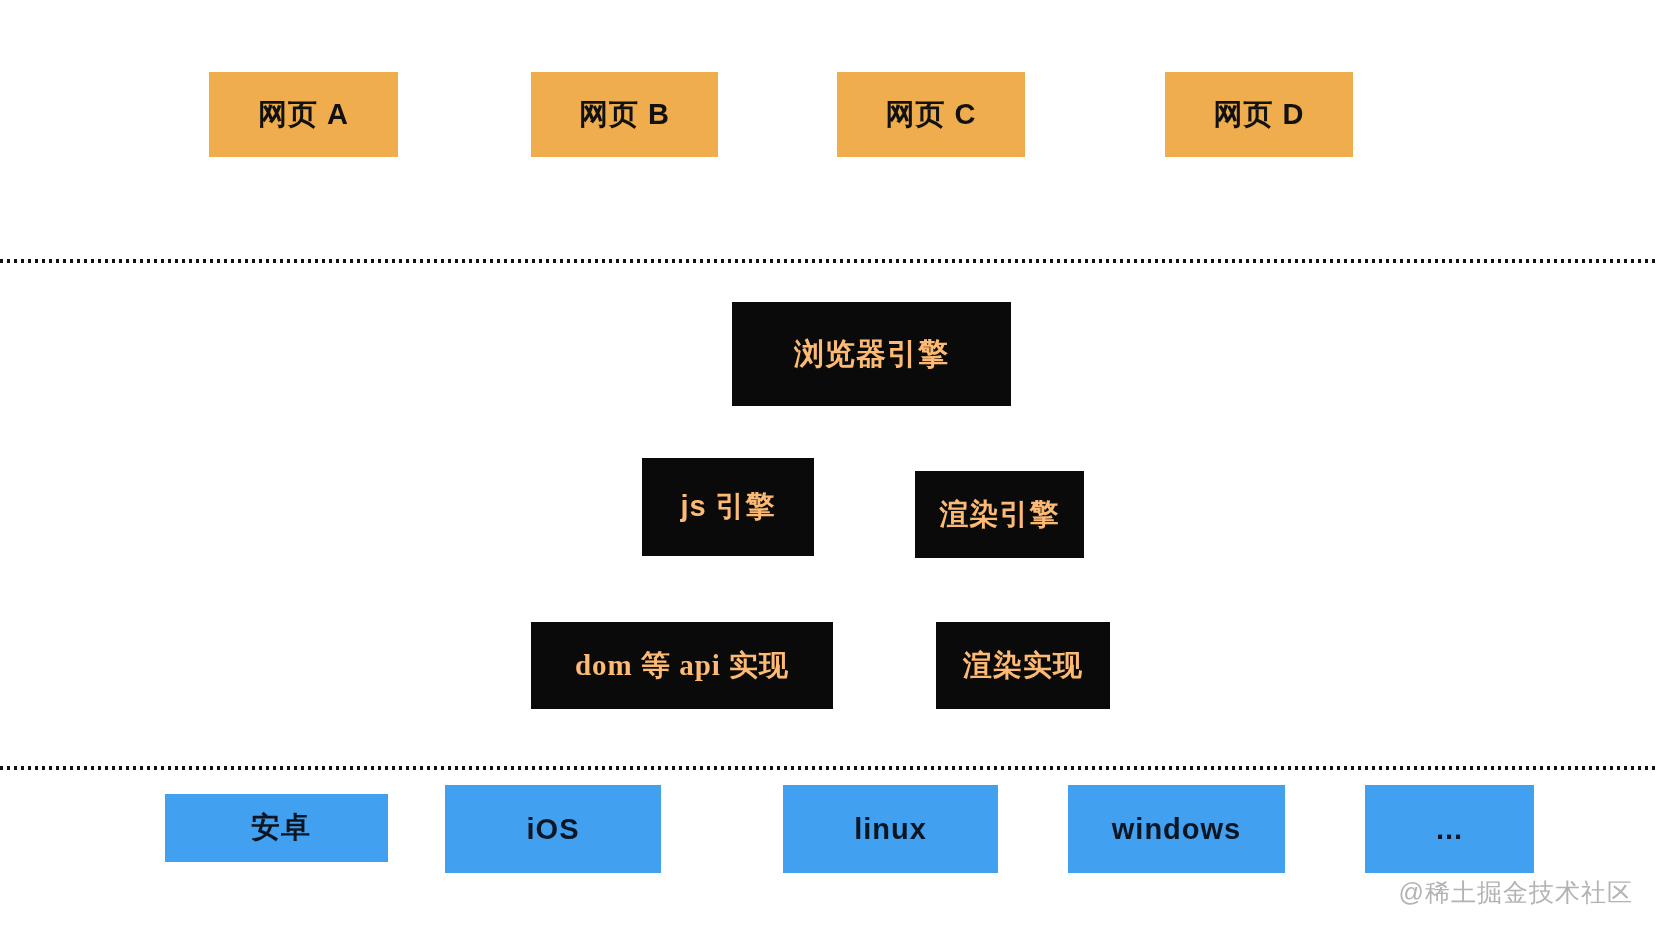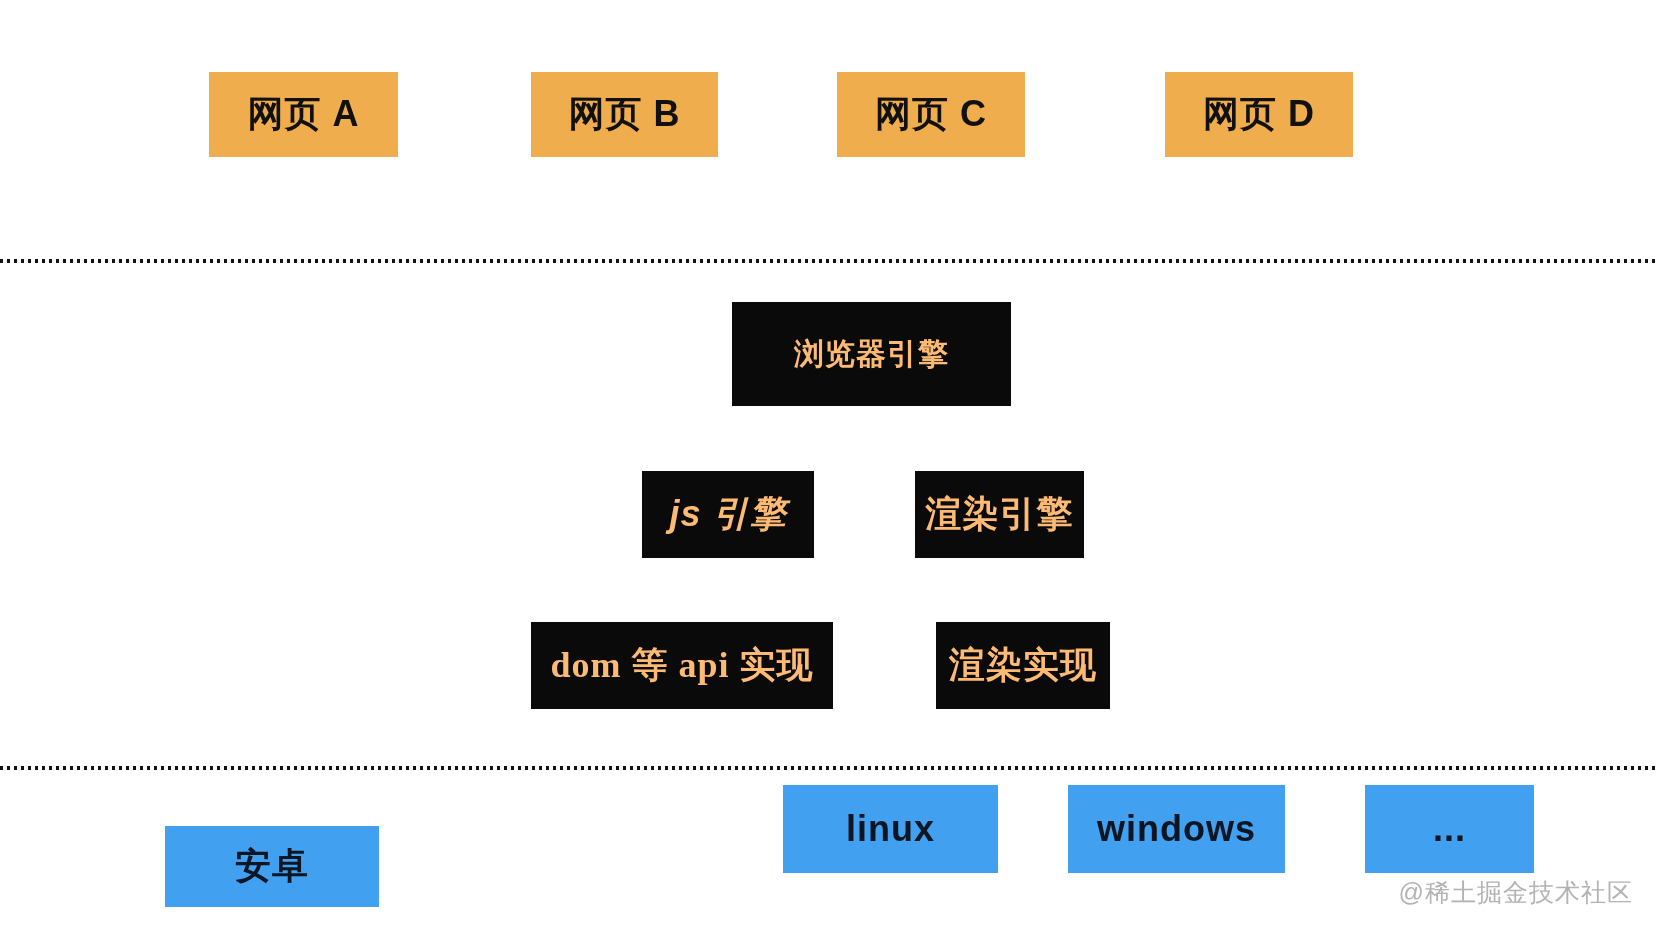--- a/index.html
+++ b/index.html
@@ -14,21 +14,21 @@
     background: #ffffff;
     overflow: hidden;
     font-family: "Liberation Sans", "DejaVu Sans", sans-serif;
   }
   .box {
     position: absolute;
     display: flex;
     align-items: center;
     justify-content: center;
     font-weight: bold;
-    font-size: 36px;
+    font-size: 29px;
     letter-spacing: 1px;
     white-space: nowrap;
   }
   .box.orange {
     background: var(--webpage-box, #efad4d);
     color: #111111;
   }
   .box.black {
     background: var(--engine-box, #0a0a0a);
     color: #fdba74;
@@ -53,27 +53,27 @@
   
   .b-web-a { left: 209px;  top: 72px; width: 189px; height: 85px; }
   .b-web-b { left: 531px;  top: 72px; width: 187px; height: 85px; }
   .b-web-c { left: 837px;  top: 72px; width: 188px; height: 85px; }
   .b-web-d { left: 1165px; top: 72px; width: 188px; height: 85px; }
   .sep-top    { top: 259px; }
   .sep-bottom { top: 766px; }
   
   .b-browser-engine { left: 732px; top: 302px; width: 279px; height: 104px; font-size: 30px; }
   
-  .b-js-engine     { left: 642px; top: 471px; width: 172px; height: 87px; font-style: italic; }
+  .b-js-engine     { left: 642px; top: 458px; width: 172px; height: 98px; }
   .b-render-engine { left: 915px; top: 471px; width: 169px; height: 87px; }
   
   .b-dom-api     { left: 531px; top: 622px; width: 302px; height: 87px; font-family: Liberation Serif, serif; }
   .b-render-impl { left: 936px; top: 622px; width: 174px; height: 87px; }
   
-  .b-android  { left: 165px;  top: 826px; width: 214px; height: 81px; }
+  .b-android  { left: 165px;  top: 794px; width: 214px; height: 68px; padding-left: 9px; }
   .b-ios      { left: 445px;  top: 785px; width: 216px; height: 88px; }
   .b-linux    { left: 783px;  top: 785px; width: 215px; height: 88px; }
   .b-windows  { left: 1068px; top: 785px; width: 217px; height: 88px; }
   .b-more     { left: 1365px; top: 785px; width: 169px; height: 88px; }
   .watermark {
     position: absolute;
     right: 23px;
     top: 876px;
     font-size: 25px;
     font-weight: normal;
@@ -97,19 +97,20 @@
 
   <div class="box black b-js-engine">js 引擎</div>
   <div class="box black b-render-engine">渲染引擎</div>
 
   <div class="box black b-dom-api">dom 等 api 实现</div>
   <div class="box black b-render-impl">渲染实现</div>
 
   <div class="dotted-sep sep-bottom"></div>
 
   <div class="box blue b-android">安卓</div>
+  <div class="box blue b-ios">iOS</div>
   <div class="box blue b-linux">linux</div>
   <div class="box blue b-windows">windows</div>
   <div class="box blue b-more">...</div>
 
   <div class="watermark">@稀土掘金技术社区</div>
 
 </div>
 
 </body></html>

